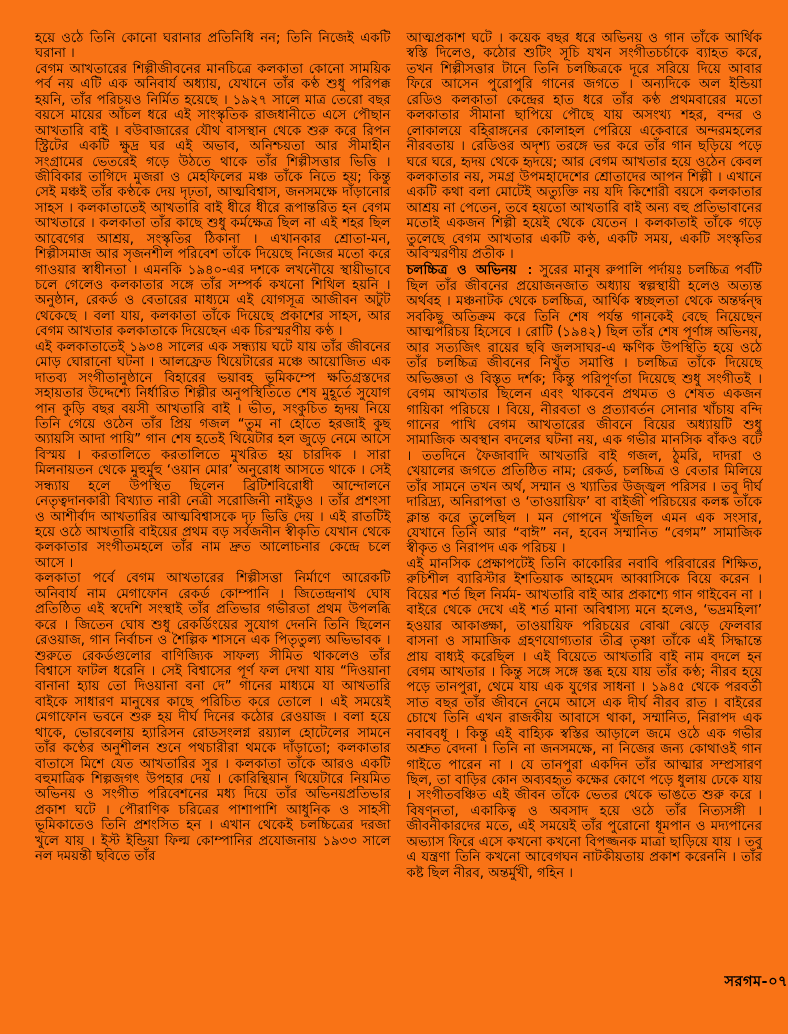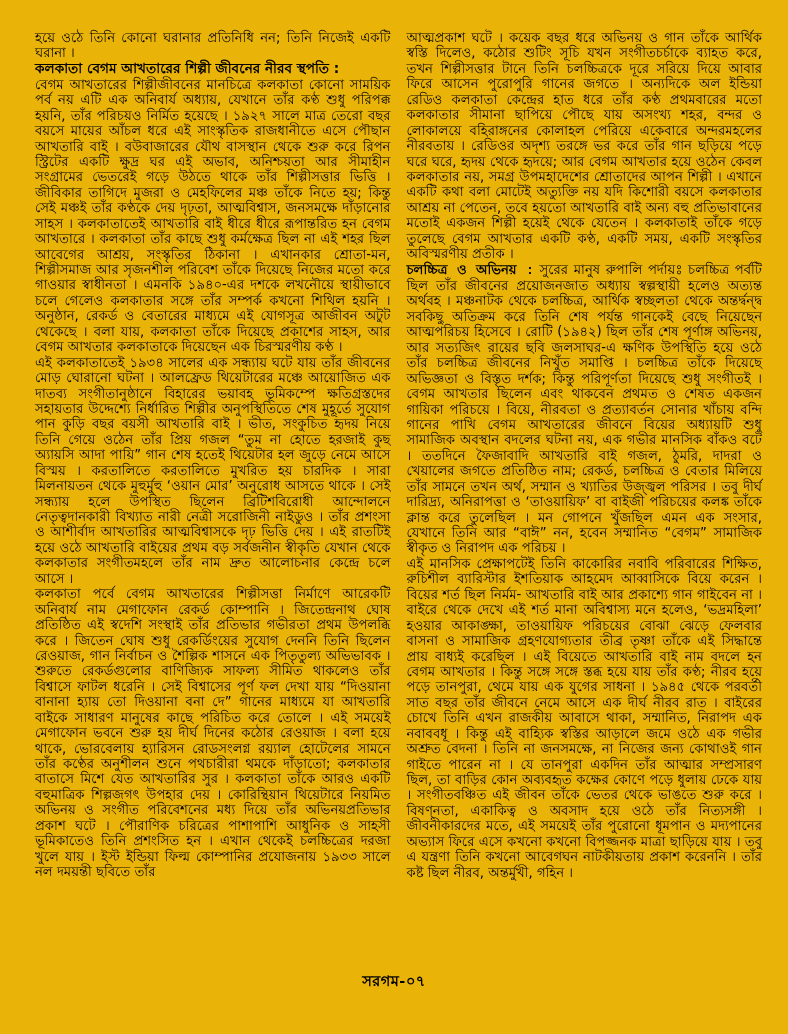--- a/index.html
+++ b/index.html
@@ -2,21 +2,21 @@
 <html lang="bn"><head>
 <meta charset="utf-8">
 <style>
   * { margin: 0; padding: 0; box-sizing: border-box; }
   html, body { background: #ffffff; }
   .page {
     position: relative;
     width: 788px;
     height: 1034px;
     margin: 0 auto;
-    background: #eab308;
+    background: #f97316;
     color: #000000;
     font-family: "DejaVu Sans", "Liberation Sans", sans-serif;
     overflow: hidden;
   }
   .columns {
     display: flex;
     gap: 16px;
     padding: 30px 26px 0 35px;
   }
   .col {
@@ -34,35 +34,34 @@
   }
   .inline-heading {
     font-weight: bold;
     font-family: Liberation Mono, monospace;
   }
   .page-footer {
     position: absolute;
     left: 0;
     right: 0;
     bottom: 40px;
-    text-align: center;
+    text-align: right;
     font-weight: bold;
     font-size: 14.5px;
     letter-spacing: 0.5px;
   }
 </style>
 </head>
 <body>
 
 <div class="page">
   <div class="columns">
 
     <div class="col">
       <p>হয়ে ওঠে তিনি কোনো ঘরানার প্রতিনিধি নন; তিনি নিজেই একটি ঘরানা ।</p>
-      <p class="heading-line">কলকাতা বেগম আখতারের শিল্পী জীবনের নীরব স্থপতি :</p>
       <p>বেগম আখতারের শিল্পীজীবনের মানচিত্রে কলকাতা কোনো সাময়িক পর্ব নয় এটি এক অনিবার্য অধ্যায়, যেখানে তাঁর কণ্ঠ শুধু পরিপক্ক হয়নি, তাঁর পরিচয়ও নির্মিত হয়েছে । ১৯২৭ সালে মাত্র তেরো বছর বয়সে মায়ের আঁচল ধরে এই সাংস্কৃতিক রাজধানীতে এসে পৌছান আখতারি বাই । বউবাজারের যৌথ বাসস্থান থেকে শুরু করে রিপন স্ট্রিটের একটি ক্ষুদ্র ঘর এই অভাব, অনিশ্চয়তা আর সীমাহীন সংগ্রামের ভেতরেই গড়ে উঠতে থাকে তাঁর শিল্পীসত্তার ভিত্তি । জীবিকার তাগিদে মুজরা ও মেহফিলের মঞ্চ তাঁকে নিতে হয়; কিন্তু সেই মঞ্চই তাঁর কণ্ঠকে দেয় দৃঢ়তা, আত্মবিশ্বাস, জনসমক্ষে দাঁড়ানোর সাহস । কলকাতাতেই আখতারি বাই ধীরে ধীরে রূপান্তরিত হন বেগম আখতারে । কলকাতা তাঁর কাছে শুধু কর্মক্ষেত্র ছিল না এই শহর ছিল আবেগের আশ্রয়, সংস্কৃতির ঠিকানা । এখানকার শ্রোতা-মন, শিল্পীসমাজ আর সৃজনশীল পরিবেশ তাঁকে দিয়েছে নিজের মতো করে গাওয়ার স্বাধীনতা । এমনকি ১৯৪০-এর দশকে লখনৌয়ে স্থায়ীভাবে চলে গেলেও কলকাতার সঙ্গে তাঁর সম্পর্ক কখনো শিথিল হয়নি । অনুষ্ঠান, রেকর্ড ও বেতারের মাধ্যমে এই যোগসূত্র আজীবন অটুট থেকেছে । বলা যায়, কলকাতা তাঁকে দিয়েছে প্রকাশের সাহস, আর বেগম আখতার কলকাতাকে দিয়েছেন এক চিরস্মরণীয় কণ্ঠ ।</p>
       <p>এই কলকাতাতেই ১৯৩৪ সালের এক সন্ধ্যায় ঘটে যায় তাঁর জীবনের মোড় ঘোরানো ঘটনা । আলফ্রেড থিয়েটারের মঞ্চে আয়োজিত এক দাতব্য সংগীতানুষ্ঠানে বিহারের ভয়াবহ ভূমিকম্পে ক্ষতিগ্রস্তদের সহায়তার উদ্দেশ্যে নির্ধারিত শিল্পীর অনুপস্থিতিতে শেষ মুহূর্তে সুযোগ পান কুড়ি বছর বয়সী আখতারি বাই । ভীত, সংকুচিত হৃদয় নিয়ে তিনি গেয়ে ওঠেন তাঁর প্রিয় গজল “তুম না হোতে হরজাই কুছ অ্যায়সি আদা পায়ি” গান শেষ হতেই থিয়েটার হল জুড়ে নেমে আসে বিস্ময় । করতালিতে করতালিতে মুখরিত হয় চারদিক । সারা মিলনায়তন থেকে মুহুর্মুহু ‘ওয়ান মোর’ অনুরোধ আসতে থাকে । সেই সন্ধ্যায় হলে উপস্থিত ছিলেন ব্রিটিশবিরোধী আন্দোলনে নেতৃত্বদানকারী বিখ্যাত নারী নেত্রী সরোজিনী নাইডুও । তাঁর প্রশংসা ও আশীর্বাদ আখতারির আত্মবিশ্বাসকে দৃঢ় ভিত্তি দেয় । এই রাতটিই হয়ে ওঠে আখতারি বাইয়ের প্রথম বড় সর্বজনীন স্বীকৃতি যেখান থেকে কলকাতার সংগীতমহলে তাঁর নাম দ্রুত আলোচনার কেন্দ্রে চলে আসে ।</p>
       <p>কলকাতা পর্বে বেগম আখতারের শিল্পীসত্তা নির্মাণে আরেকটি অনিবার্য নাম মেগাফোন রেকর্ড কোম্পানি । জিতেন্দ্রনাথ ঘোষ প্রতিষ্ঠিত এই স্বদেশি সংস্থাই তাঁর প্রতিভার গভীরতা প্রথম উপলব্ধি করে । জিতেন ঘোষ শুধু রেকর্ডিংয়ের সুযোগ দেননি তিনি ছিলেন রেওয়াজ, গান নির্বাচন ও শৈল্পিক শাসনে এক পিতৃতুল্য অভিভাবক । শুরুতে রেকর্ডগুলোর বাণিজ্যিক সাফল্য সীমিত থাকলেও তাঁর বিশ্বাসে ফাটল ধরেনি । সেই বিশ্বাসের পূর্ণ ফল দেখা যায় “দিওয়ানা বানানা হ্যায় তো দিওয়ানা বনা দে” গানের মাধ্যমে যা আখতারি বাইকে সাধারণ মানুষের কাছে পরিচিত করে তোলে । এই সময়েই মেগাফোন ভবনে শুরু হয় দীর্ঘ দিনের কঠোর রেওয়াজ । বলা হয়ে থাকে, ভোরবেলায় হ্যারিসন রোডসংলগ্ন রয়্যাল হোটেলের সামনে তাঁর কণ্ঠের অনুশীলন শুনে পথচারীরা থমকে দাঁড়াতো; কলকাতার বাতাসে মিশে যেত আখতারির সুর । কলকাতা তাঁকে আরও একটি বহুমাত্রিক শিল্পজগৎ উপহার দেয় । কোরিন্থিয়ান থিয়েটারে নিয়মিত অভিনয় ও সংগীত পরিবেশনের মধ্য দিয়ে তাঁর অভিনয়প্রতিভার প্রকাশ ঘটে । পৌরাণিক চরিত্রের পাশাপাশি আধুনিক ও সাহসী ভূমিকাতেও তিনি প্রশংসিত হন । এখান থেকেই চলচ্চিত্রের দরজা খুলে যায় । ইস্ট ইন্ডিয়া ফিল্ম কোম্পানির প্রযোজনায় ১৯৩৩ সালে নল দময়ন্তী ছবিতে তাঁর</p>
     </div>
 
     <div class="col">
       <p>আত্মপ্রকাশ ঘটে । কয়েক বছর ধরে অভিনয় ও গান তাঁকে আর্থিক স্বস্তি দিলেও, কঠোর শুটিং সূচি যখন সংগীতচর্চাকে ব্যাহত করে, তখন শিল্পীসত্তার টানে তিনি চলচ্চিত্রকে দূরে সরিয়ে দিয়ে আবার ফিরে আসেন পুরোপুরি গানের জগতে । অন্যদিকে অল ইন্ডিয়া রেডিও কলকাতা কেন্দ্রের হাত ধরে তাঁর কণ্ঠ প্রথমবারের মতো কলকাতার সীমানা ছাপিয়ে পৌছে যায় অসংখ্য শহর, বন্দর ও লোকালয়ে বহিরাঙ্গনের কোলাহল পেরিয়ে একেবারে অন্দরমহলের নীরবতায় । রেডিওর অদৃশ্য তরঙ্গে ভর করে তাঁর গান ছড়িয়ে পড়ে ঘরে ঘরে, হৃদয় থেকে হৃদয়ে; আর বেগম আখতার হয়ে ওঠেন কেবল কলকাতার নয়, সমগ্র উপমহাদেশের শ্রোতাদের আপন শিল্পী । এখানে একটি কথা বলা মোটেই অত্যুক্তি নয় যদি কিশোরী বয়সে কলকাতার আশ্রয় না পেতেন, তবে হয়তো আখতারি বাই অন্য বহু প্রতিভাবানের মতোই একজন শিল্পী হয়েই থেকে যেতেন । কলকাতাই তাঁকে গড়ে তুলেছে বেগম আখতার একটি কণ্ঠ, একটি সময়, একটি সংস্কৃতির অবিস্মরণীয় প্রতীক ।</p>
       <p><span class="inline-heading">চলচ্চিত্র ও অভিনয় :</span><span> সুরের মানুষ রুপালি পর্দায়ঃ চলচ্চিত্র পর্বটি ছিল তাঁর জীবনের প্রয়োজনজাত অধ্যায় স্বল্পস্থায়ী হলেও অত্যন্ত অর্থবহ । মঞ্চনাটক থেকে চলচ্চিত্র, আর্থিক স্বচ্ছলতা থেকে অন্তর্দ্বন্দ্ব সবকিছু অতিক্রম করে তিনি শেষ পর্যন্ত গানকেই বেছে নিয়েছেন আত্মপরিচয় হিসেবে । রোটি (১৯৪২) ছিল তাঁর শেষ পূর্ণাঙ্গ অভিনয়, আর সত্যজিৎ রায়ের ছবি জলসাঘর-এ ক্ষণিক উপস্থিতি হয়ে ওঠে তাঁর চলচ্চিত্র জীবনের নিখুঁত সমাপ্তি । চলচ্চিত্র তাঁকে দিয়েছে অভিজ্ঞতা ও বিস্তৃত দর্শক; কিন্তু পরিপূর্ণতা দিয়েছে শুধু সংগীতই । বেগম আখতার ছিলেন এবং থাকবেন প্রথমত ও শেষত একজন গায়িকা পরিচয়ে । বিয়ে, নীরবতা ও প্রত্যাবর্তন সোনার খাঁচায় বন্দি গানের পাখি বেগম আখতারের জীবনে বিয়ের অধ্যায়টি শুধু সামাজিক অবস্থান বদলের ঘটনা নয়, এক গভীর মানসিক বাঁকও বটে । ততদিনে ফৈজাবাদি আখতারি বাই গজল, ঠুমরি, দাদরা ও খেয়ালের জগতে প্রতিষ্ঠিত নাম; রেকর্ড, চলচ্চিত্র ও বেতার মিলিয়ে তাঁর সামনে তখন অর্থ, সম্মান ও খ্যাতির উজ্জ্বল পরিসর । তবু দীর্ঘ দারিদ্র্য, অনিরাপত্তা ও ‘তাওয়ায়িফ’ বা বাইজী পরিচয়ের কলঙ্ক তাঁকে ক্লান্ত করে তুলেছিল । মন গোপনে খুঁজছিল এমন এক সংসার, যেখানে তিনি আর “বাঈ” নন, হবেন সম্মানিত “বেগম” সামাজিক স্বীকৃত ও নিরাপদ এক পরিচয় ।</span></p>
       <p>এই মানসিক প্রেক্ষাপটেই তিনি কাকোরির নবাবি পরিবারের শিক্ষিত, রুচিশীল ব্যারিস্টার ইশতিয়াক আহমেদ আব্বাসিকে বিয়ে করেন । বিয়ের শর্ত ছিল নির্মম- আখতারি বাই আর প্রকাশ্যে গান গাইবেন না । বাইরে থেকে দেখে এই শর্ত মানা অবিশ্বাস্য মনে হলেও, ‘ভদ্রমহিলা’ হওয়ার আকাঙ্ক্ষা, তাওয়ায়িফ পরিচয়ের বোঝা ঝেড়ে ফেলবার বাসনা ও সামাজিক গ্রহণযোগ্যতার তীব্র তৃষ্ণা তাঁকে এই সিদ্ধান্তে প্রায় বাধ্যই করেছিল । এই বিয়েতে আখতারি বাই নাম বদলে হন বেগম আখতার ।  কিন্তু সঙ্গে সঙ্গে স্তব্ধ হয়ে যায় তাঁর কণ্ঠ; নীরব হয়ে পড়ে তানপুরা, থেমে যায় এক যুগের সাধনা । ১৯৪৫ থেকে পরবর্তী সাত বছর তাঁর জীবনে নেমে আসে এক দীর্ঘ নীরব রাত । বাইরের চোখে তিনি এখন রাজকীয় আবাসে থাকা, সম্মানিত, নিরাপদ এক নবাববধূ । কিন্তু এই বাহ্যিক স্বস্তির আড়ালে জমে ওঠে এক গভীর অশ্রুত বেদনা । তিনি না জনসমক্ষে, না নিজের জন্য কোথাওই গান গাইতে পারেন না । যে তানপুরা একদিন তাঁর আত্মার সম্প্রসারণ ছিল, তা বাড়ির কোন অব্যবহৃত কক্ষের কোণে পড়ে ধুলায় ঢেকে যায় । সংগীতবঞ্চিত এই জীবন তাঁকে ভেতর থেকে ভাঙতে শুরু করে ।  বিষণ্নতা, একাকিত্ব ও অবসাদ হয়ে ওঠে তাঁর নিত্যসঙ্গী । জীবনীকারদের মতে, এই সময়েই তাঁর পুরোনো ধূমপান ও মদ্যপানের অভ্যাস ফিরে এসে কখনো কখনো বিপজ্জনক মাত্রা ছাড়িয়ে যায় । তবু এ যন্ত্রণা তিনি কখনো আবেগঘন নাটকীয়তায় প্রকাশ করেননি । তাঁর কষ্ট ছিল নীরব, অন্তর্মুখী, গহিন ।</p>
     </div>

